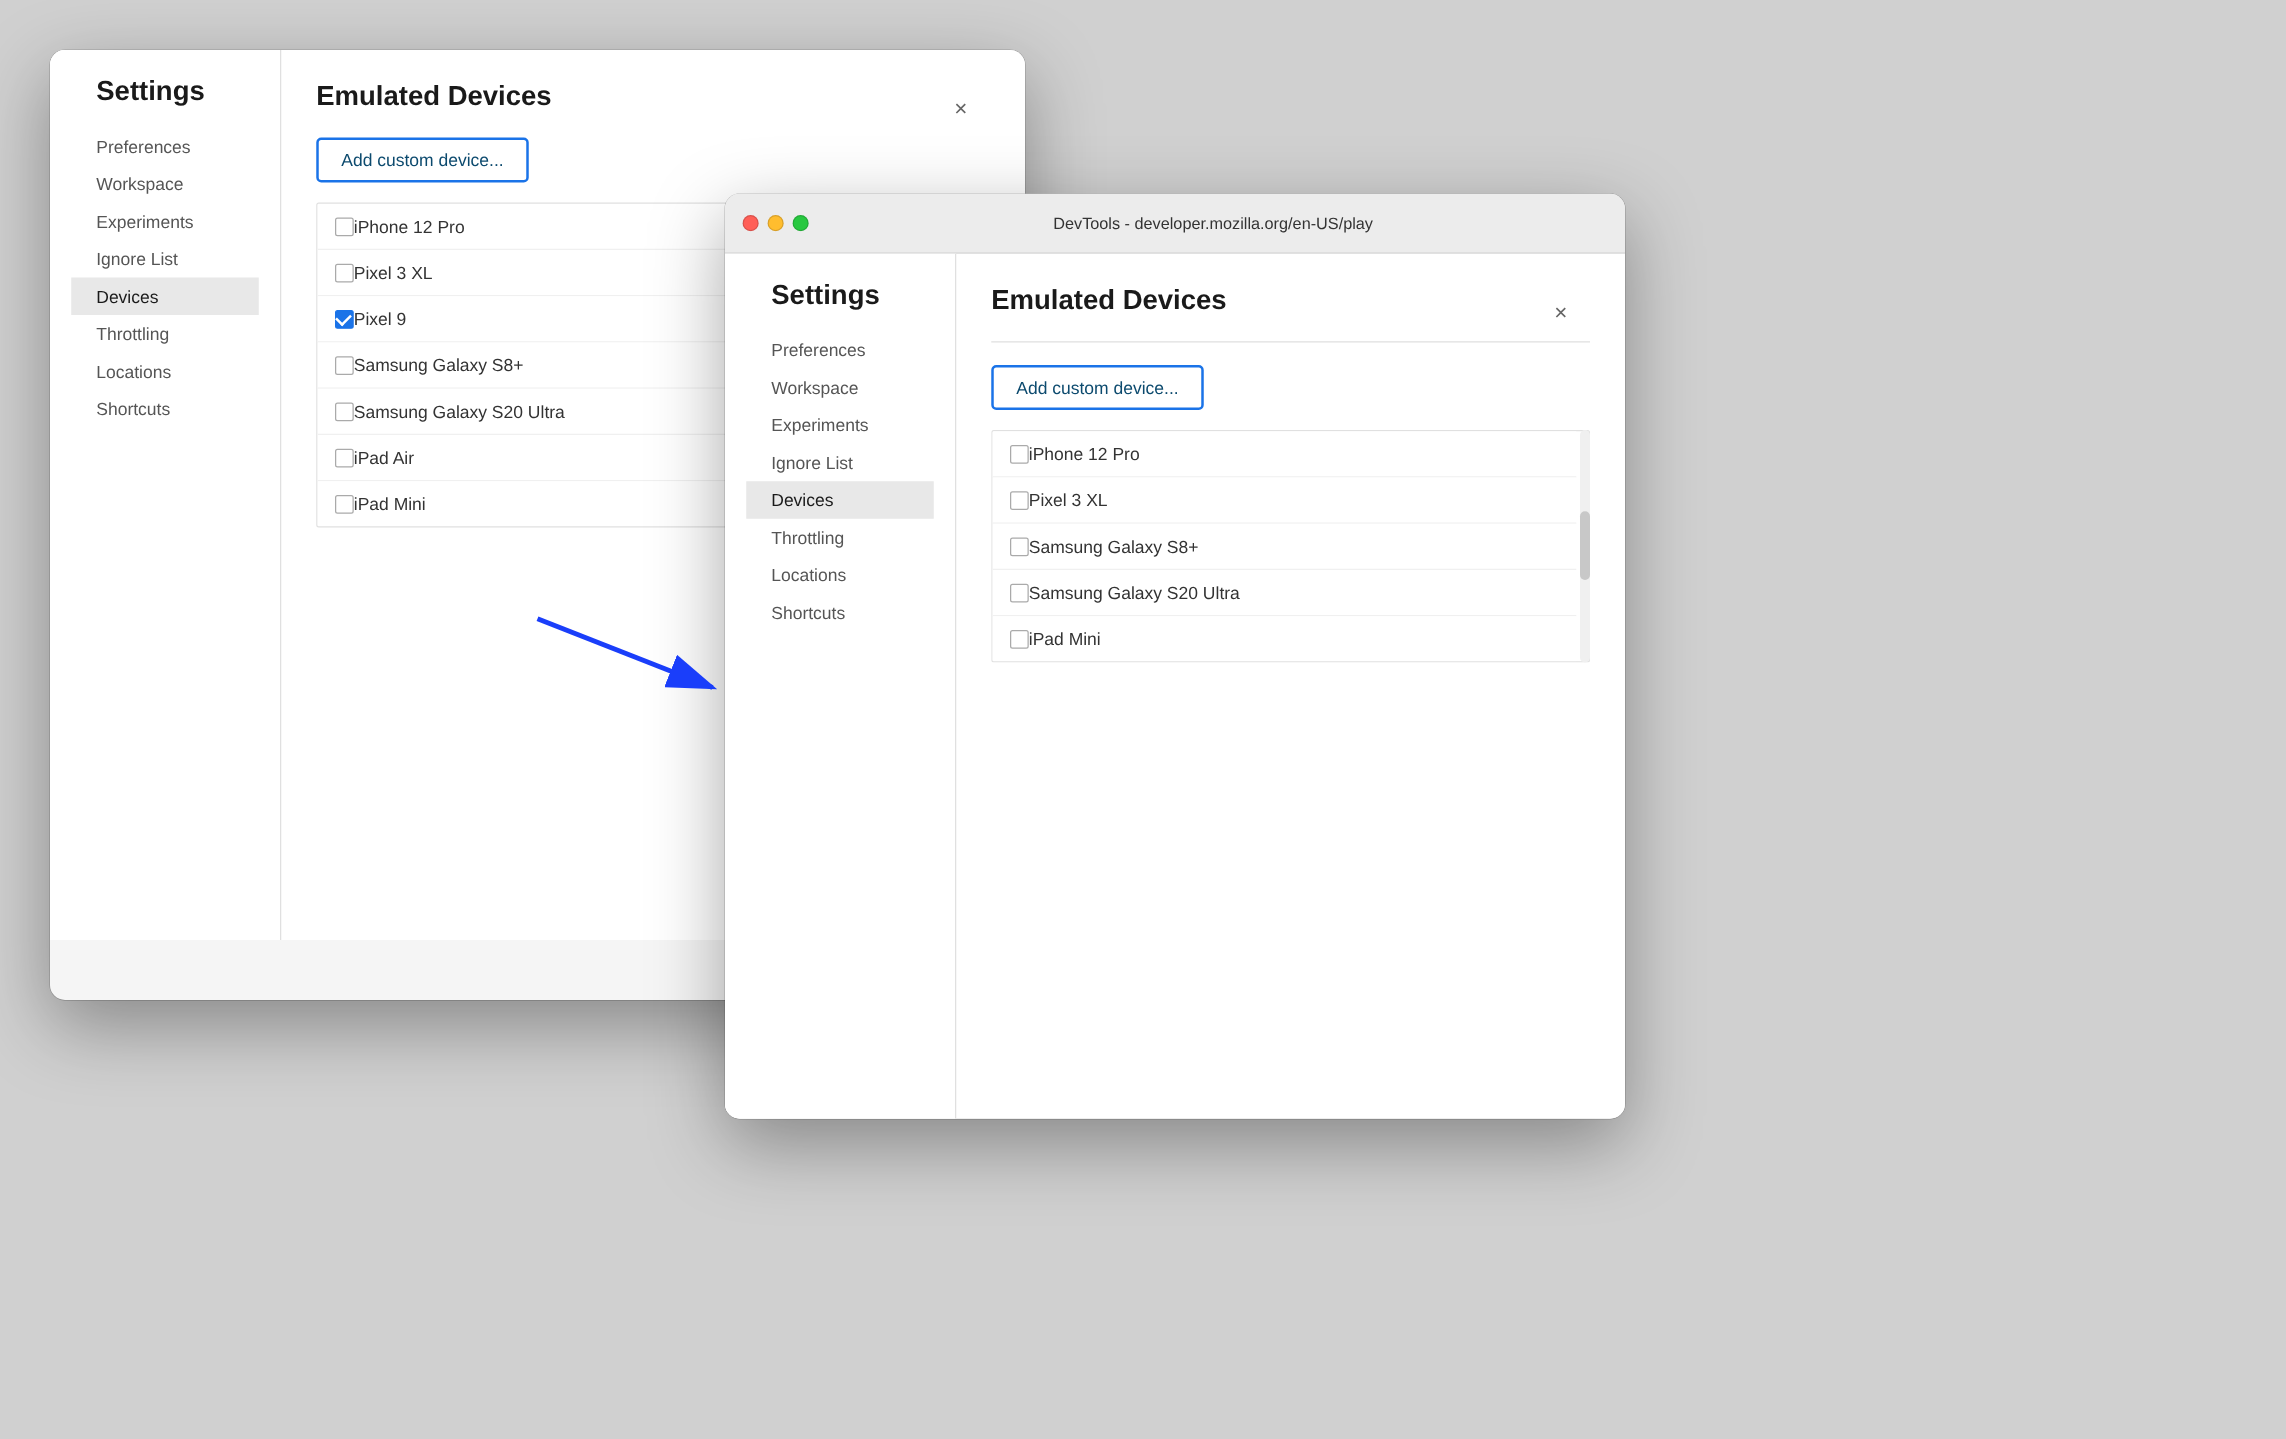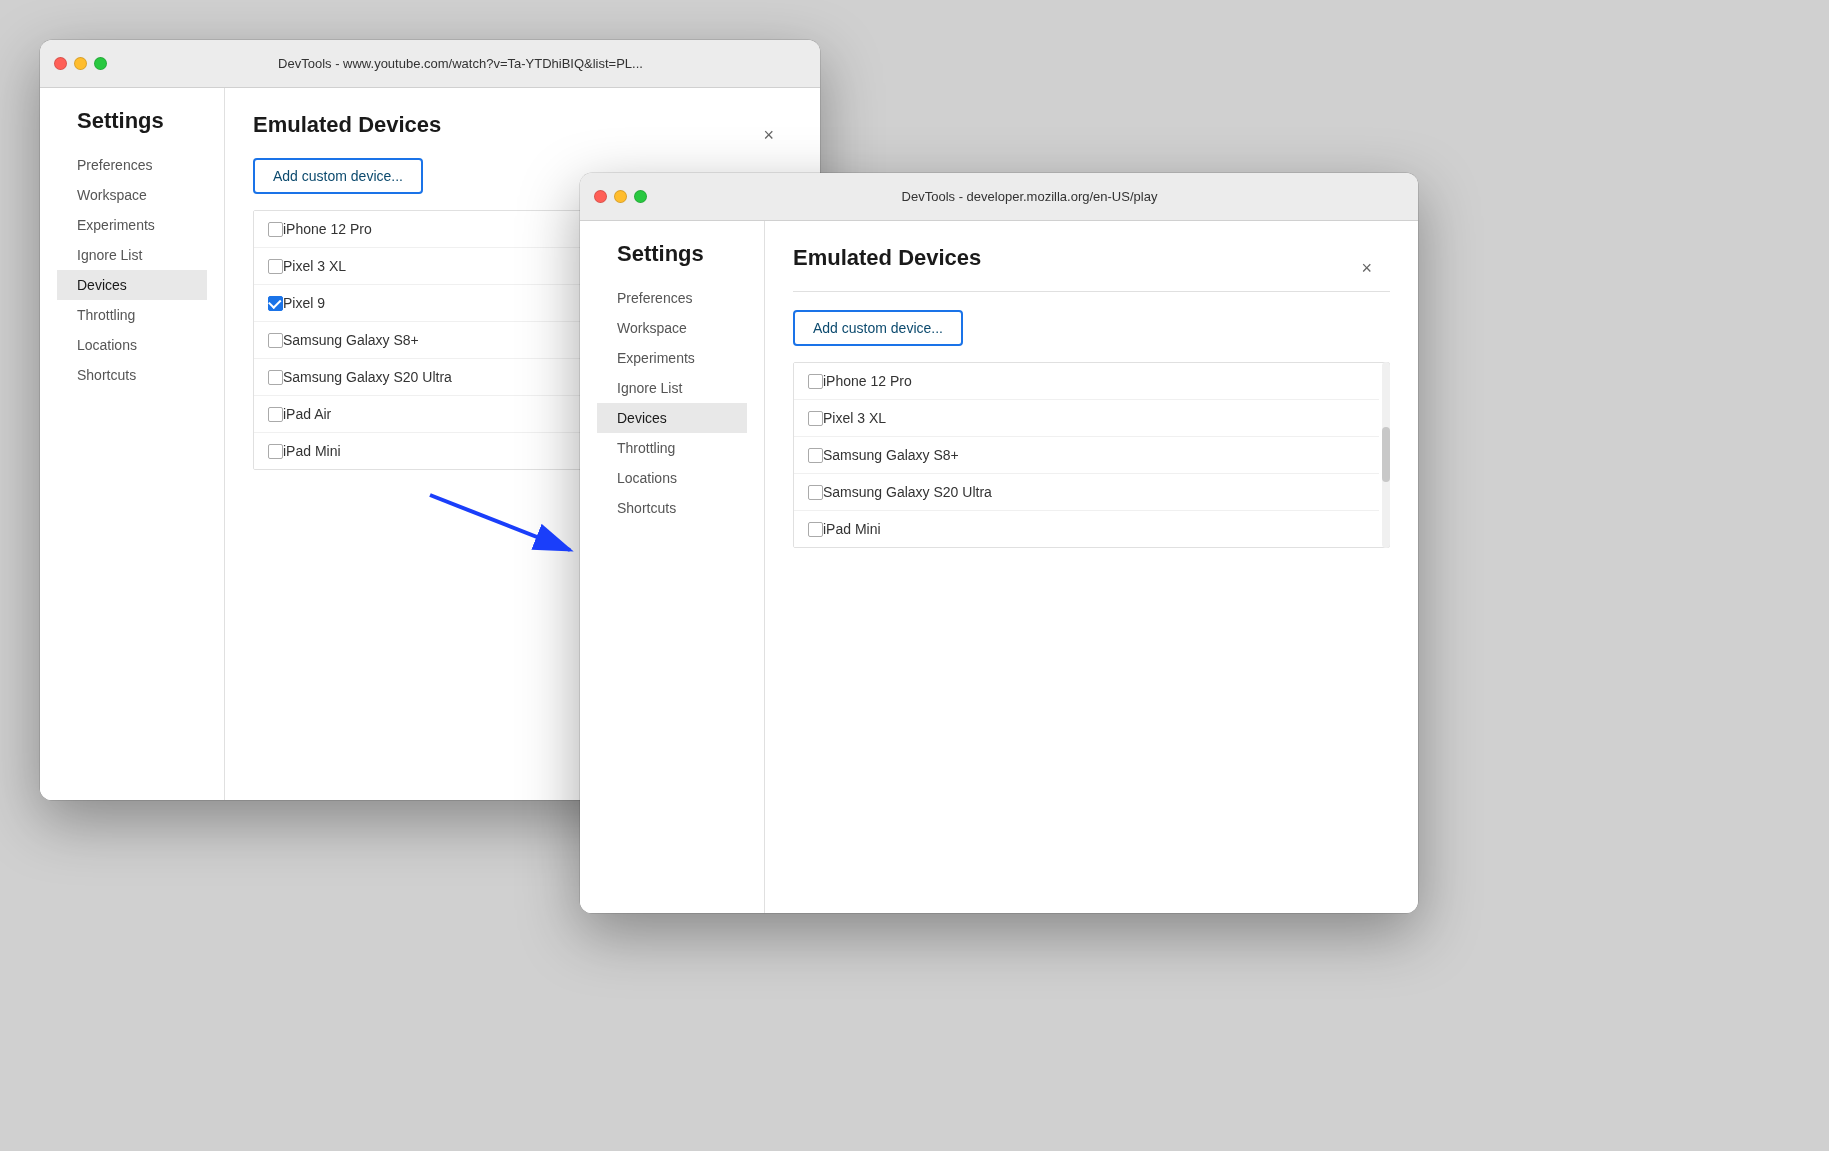--- a/index.html
+++ b/index.html
@@ -25,22 +25,22 @@
     .window-back {
       left: 40px;
       top: 40px;
       width: 780px;
       height: 760px;
     }
 
     
     .window-front {
       left: 580px;
-      top: 173px;
-      width: 838px;
+      top: 155px;
+      width: 720px;
       height: 740px;
     }
 
     
     .title-bar {
       display: flex;
       align-items: center;
       height: 48px;
       background: #ececec;
       border-bottom: 1px solid #d0d0d0;
@@ -217,28 +217,20 @@
       height: 1px;
       background: #e0e0e0;
       margin-bottom: 18px;
     }
   </style>
 </head>
 <body>
 
 <div class="window window-back">
 
-  <div class="title-bar">
-    <div class="traffic-lights">
-      <div class="traffic-light tl-red"></div>
-      <div class="traffic-light tl-yellow"></div>
-      <div class="traffic-light tl-green"></div>
-    </div>
-    <span class="title-text">DevTools - www.youtube.com/watch?v=Ta-YTDhiBIQ&amp;list=PL...</span>
-  </div>
 
   <div class="devtools-body">
 
     <div class="sidebar">
       <div class="sidebar-heading">Settings</div>
       <a class="sidebar-item">Preferences</a>
       <a class="sidebar-item">Workspace</a>
       <a class="sidebar-item">Experiments</a>
       <a class="sidebar-item">Ignore List</a>
       <a class="sidebar-item active">Devices</a>

